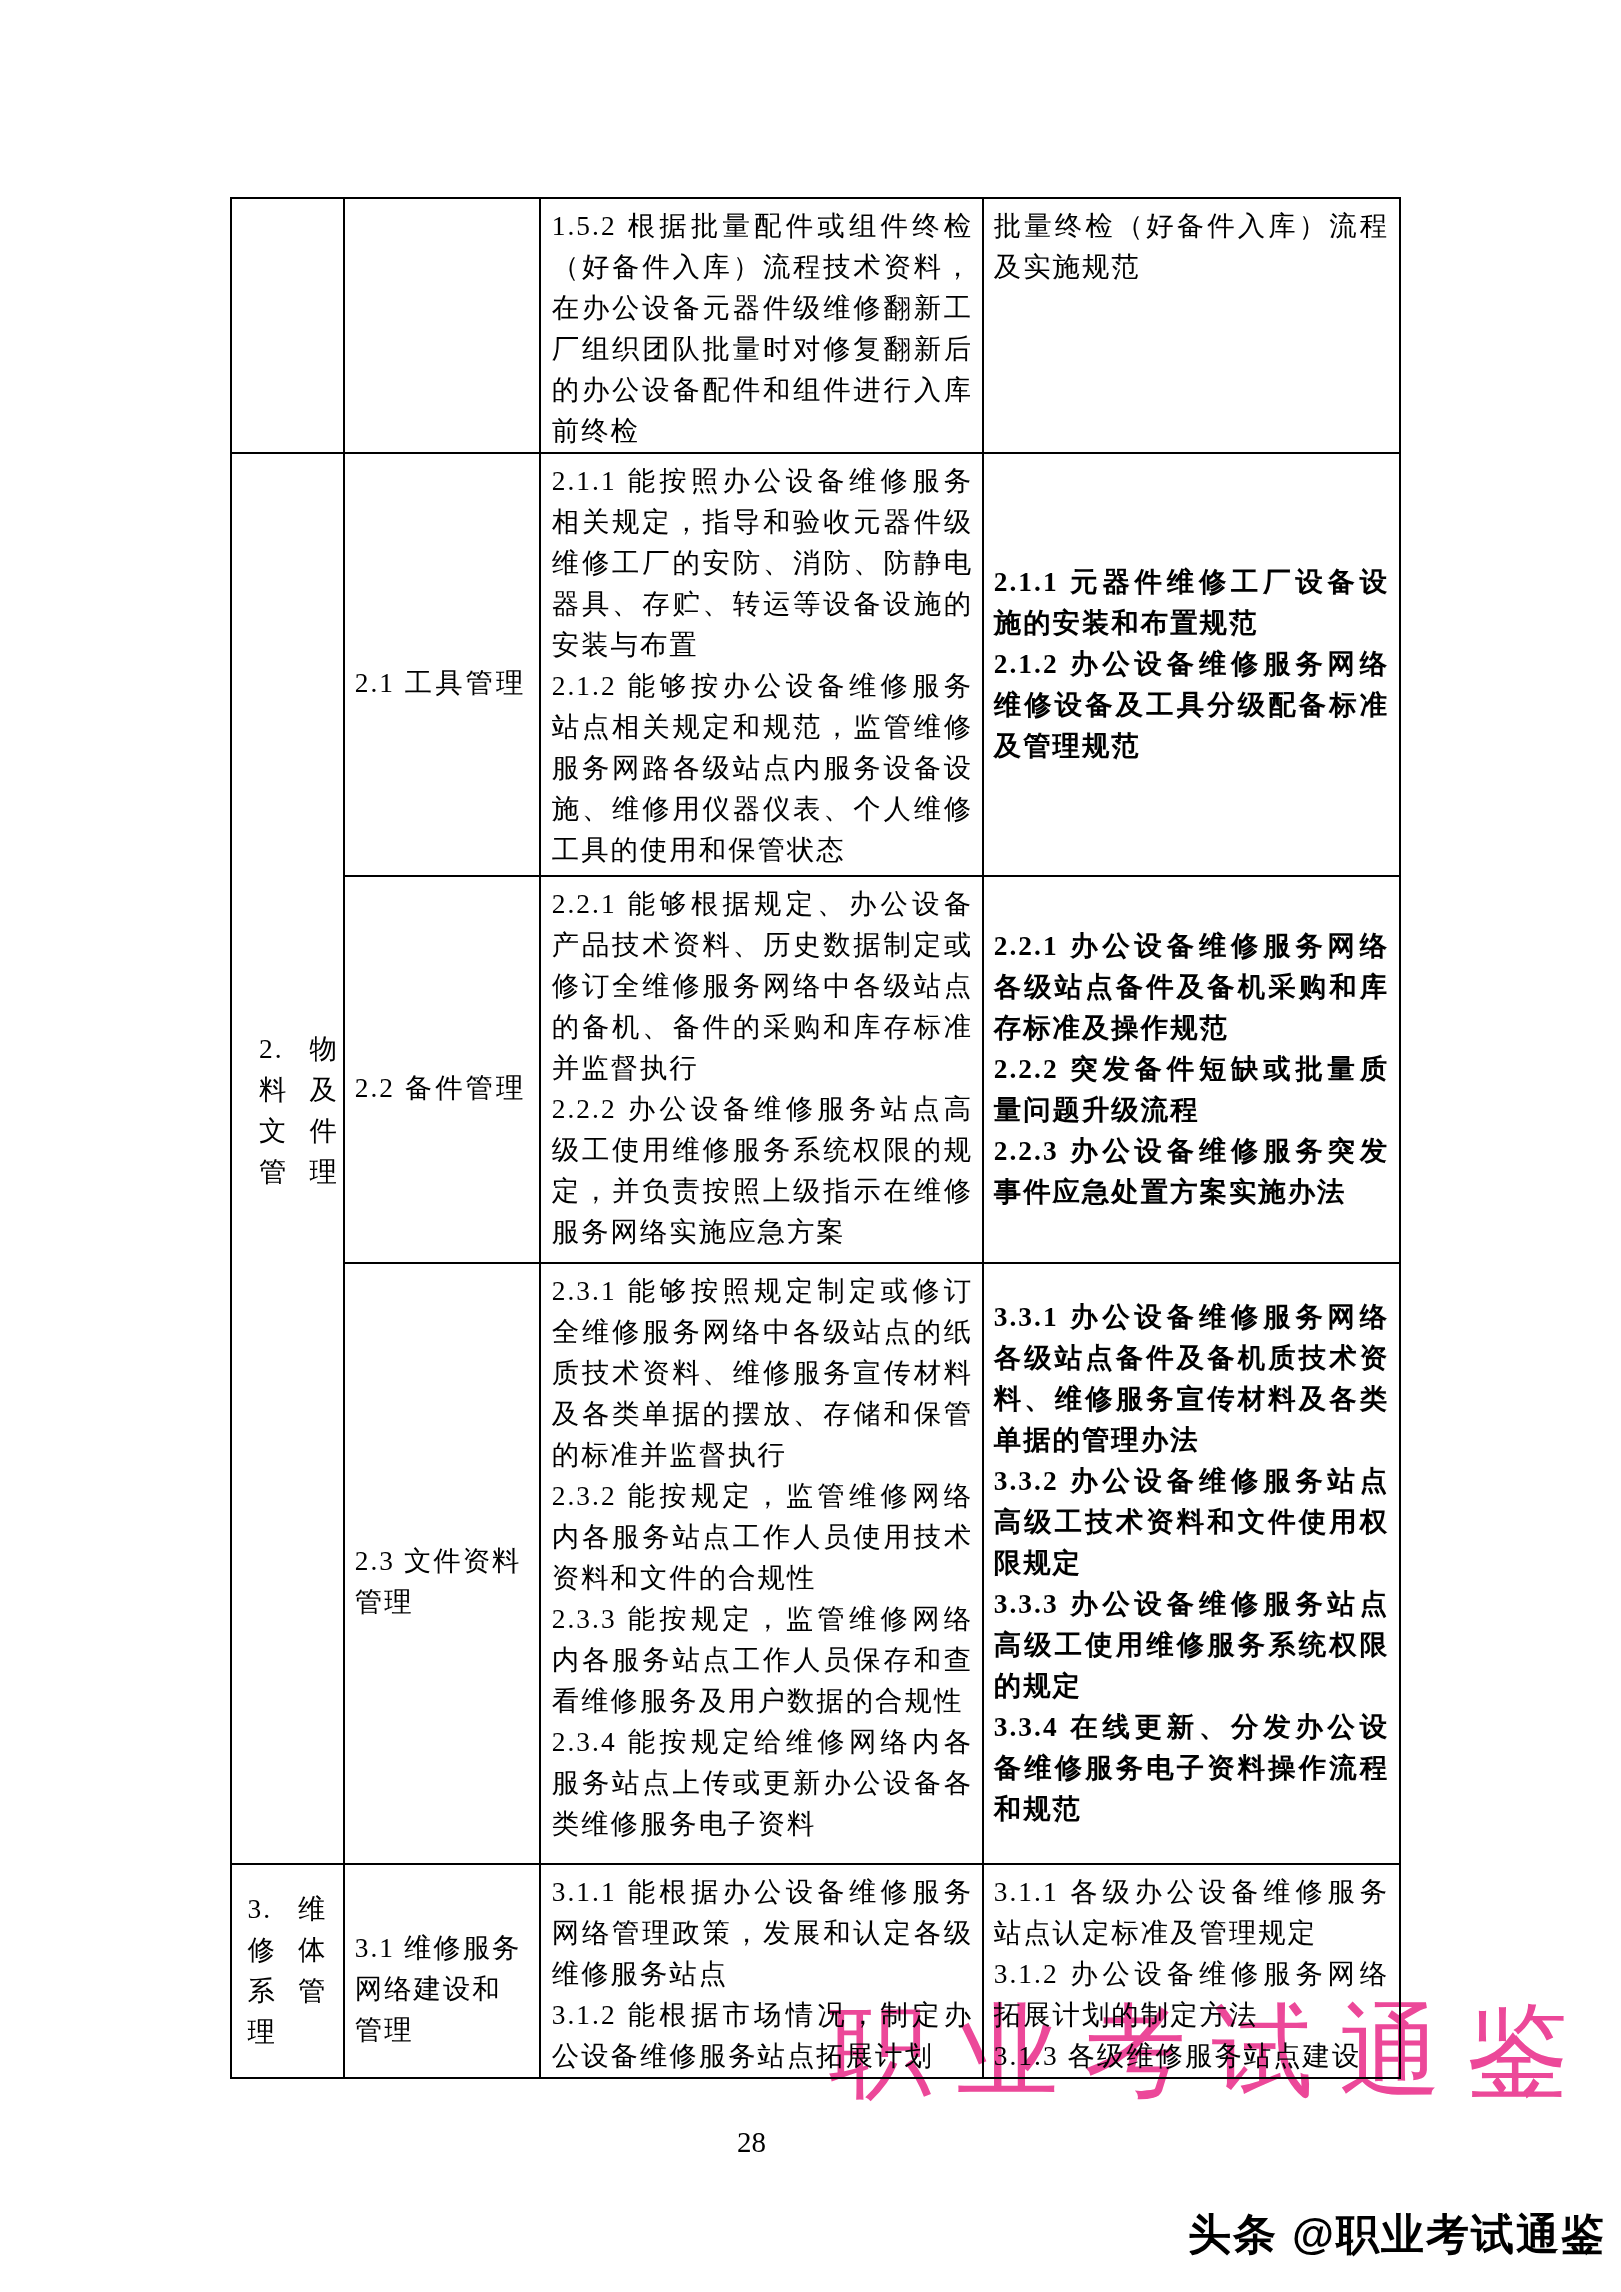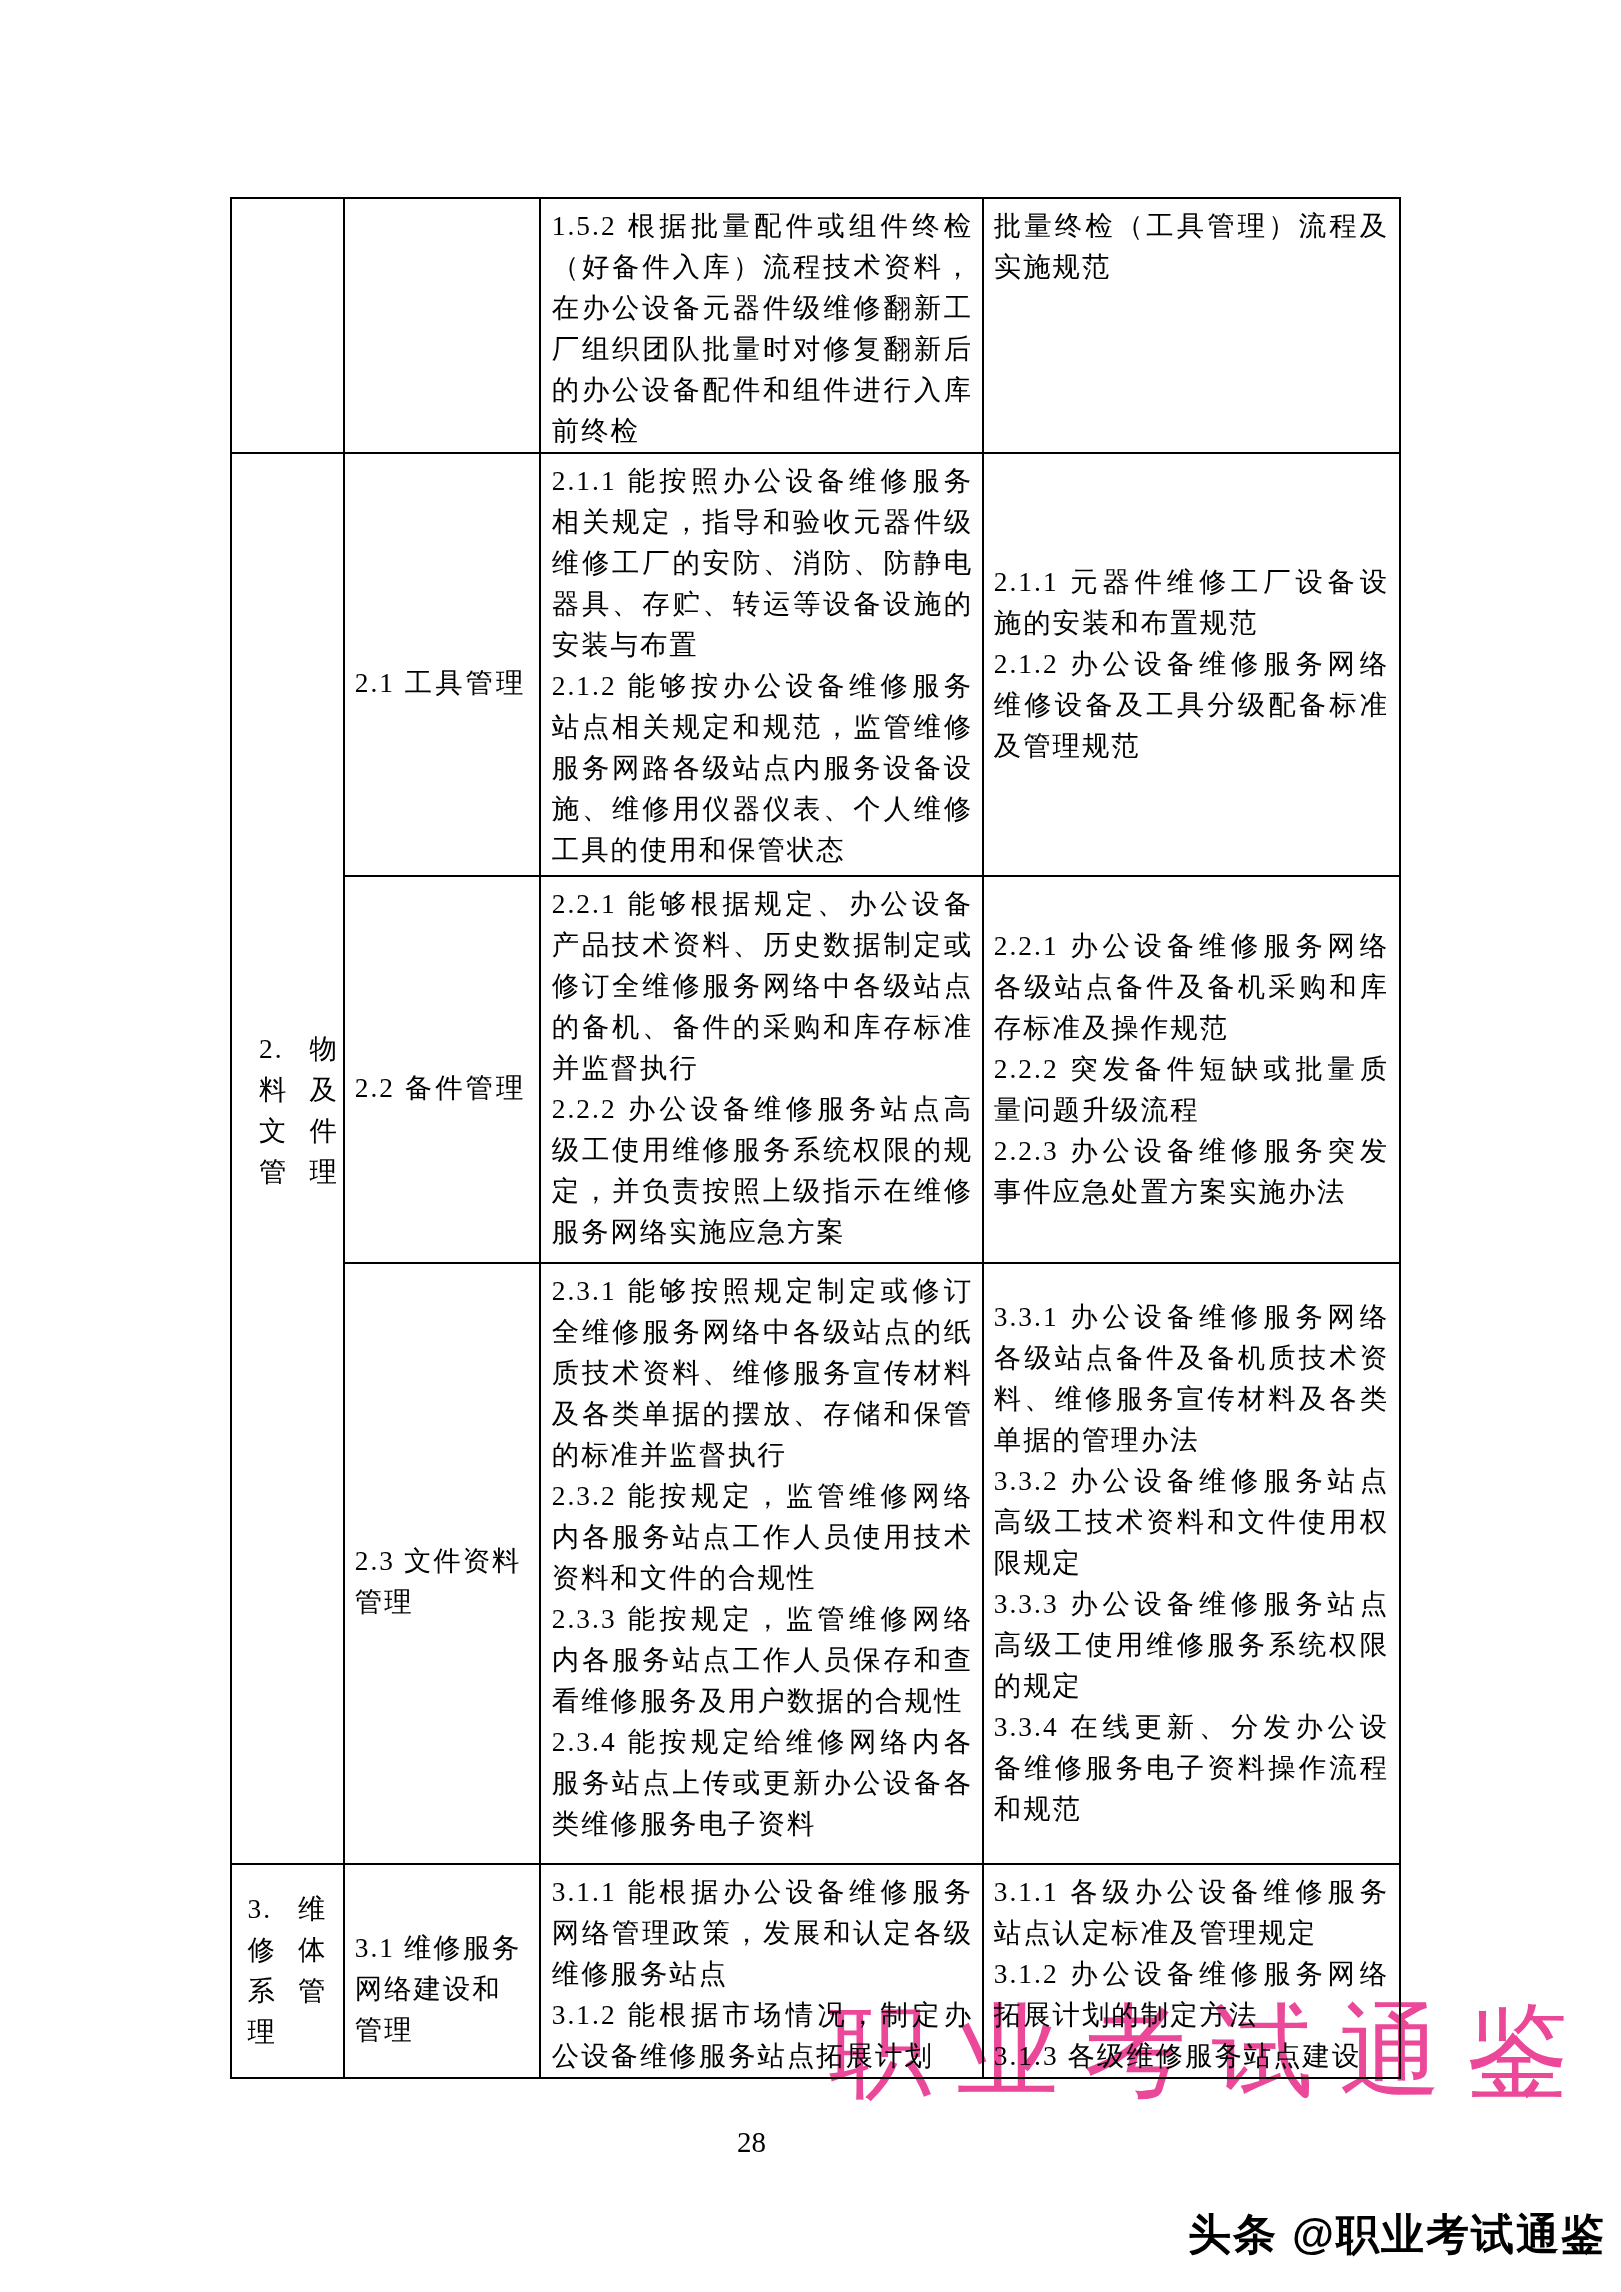--- a/index.html
+++ b/index.html
@@ -49,21 +49,21 @@
     font-size: 27.4px;
     line-height: 41px;
     letter-spacing: 2px;
     white-space: pre-wrap;
     text-align: justify;
     text-justify: inter-character;
     color: #000;
   }
   td.c3 .cell { padding: 6.9px 8.8px 0 10.8px; }
   td.c4 .cell { padding: 6.9px 9.8px 0 9.8px; }
-  td.c4.mid .cell { padding-top: 0; }
+  td.c4.mid .cell { padding-top: 0; font-weight: bold; }
   td.c1 .cell {
     width: 80px;
     margin: 0 auto;
     text-align: justify;
     text-align-last: justify;
   }
   td.c1 .lifted { position: relative; top: -47px; margin-left: 27px; }
   td.c2 .cell { padding: 0 13.7px 0 9.8px; margin-top: 38px; }
   td.c2.stretch .cell { text-align-last: justify; }
   .page-num {
@@ -108,21 +108,21 @@
       <td class="c1 top">
         <div class="cell"></div>
       </td>
       <td class="c2 top">
         <div class="cell"></div>
       </td>
       <td class="c3 top">
         <div class="cell">1.5.2 根据批量配件或组件终检（好备件入库）流程技术资料，在办公设备元器件级维修翻新工厂组织团队批量时对修复翻新后的办公设备配件和组件进行入库前终检</div>
       </td>
       <td class="c4 top">
-        <div class="cell">批量终检（工具管理）流程及实施规范</div>
+        <div class="cell">批量终检（好备件入库）流程及实施规范</div>
       </td>
     </tr>
     <tr class="rB">
       <td class="c1" rowspan="3">
         <div class="cell lifted">2. 物
 料及
 文件
 管理</div>
       </td>
       <td class="c2 stretch">

